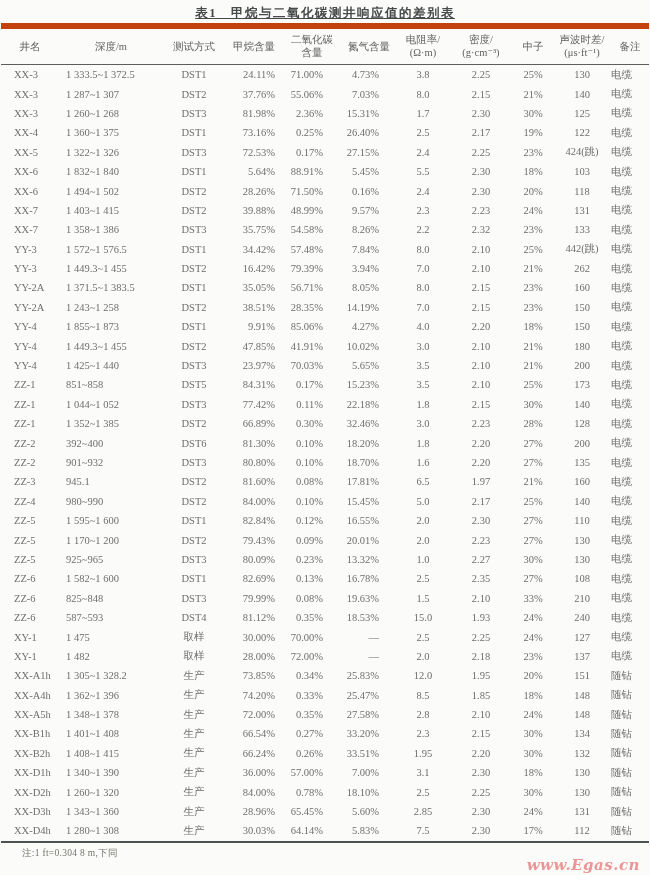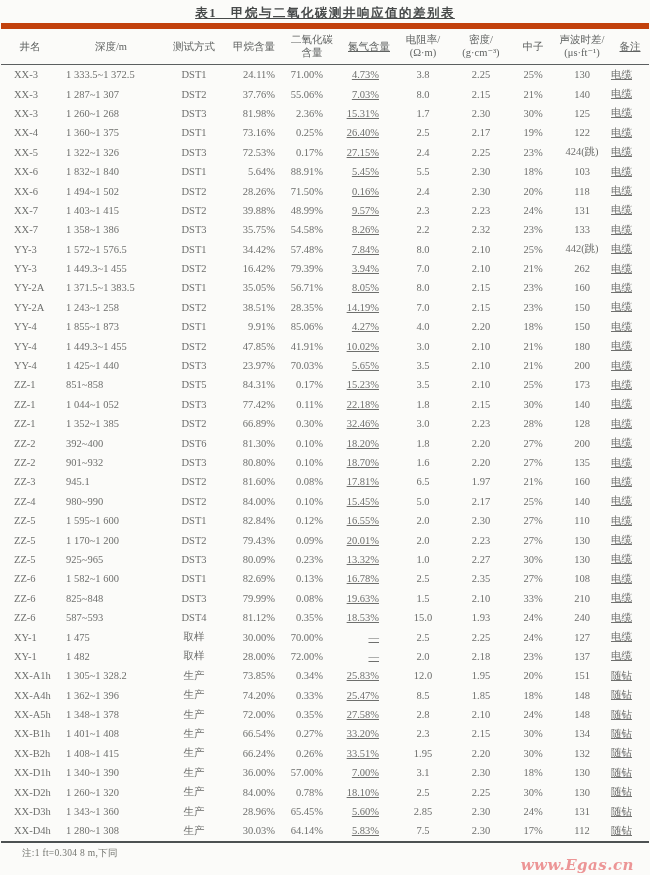--- a/index.html
+++ b/index.html
@@ -47,36 +47,36 @@
     white-space:nowrap;
     overflow:hidden;
     color:#6e6f6d;
   }
   
   .c0{width:58px;text-align:left;padding-left:13px;}
   .c1{width:104px;text-align:left;padding-left:7px;}
   .c2{width:62px;text-align:center;}
   .c3{width:58px;text-align:right;padding-right:8px;}
   .c4{width:58px;text-align:right;padding-right:18px;}
-  .c5{width:56px;text-align:right;padding-right:18px;text-decoration:underline;}
+  .c5{width:56px;text-align:right;padding-right:18px;}
   .c6{width:52px;text-align:center;}
   .c7{width:64px;text-align:center;}
   .c8{width:40px;text-align:center;}
   .c9{width:58px;text-align:center;}
-  .c10{width:38px;text-decoration:underline;}
+  .c10{width:38px;}
   th.c0,th.c1,th.c3,th.c4,th.c5{text-align:center;padding-left:0;padding-right:0;}
   .note{
     font-size:9.5px;
     color:#73756f;
     margin:4px 0 0 22px;
     letter-spacing:0.3px;
   }
   .watermark{
     position:absolute;
-    right:16px;
+    right:10px;
     bottom:1px;
     font-size:15px;
     font-style:italic;
     font-weight:bold;
     color:#ec9596;
     font-family:"DejaVu Serif","Liberation Serif",serif;
     letter-spacing:0.5px;
   }
 </style>
 </head>

